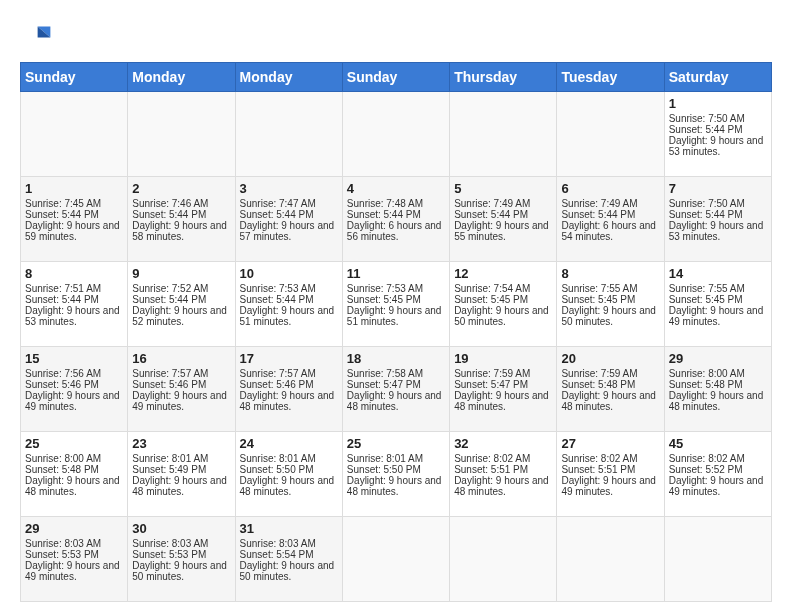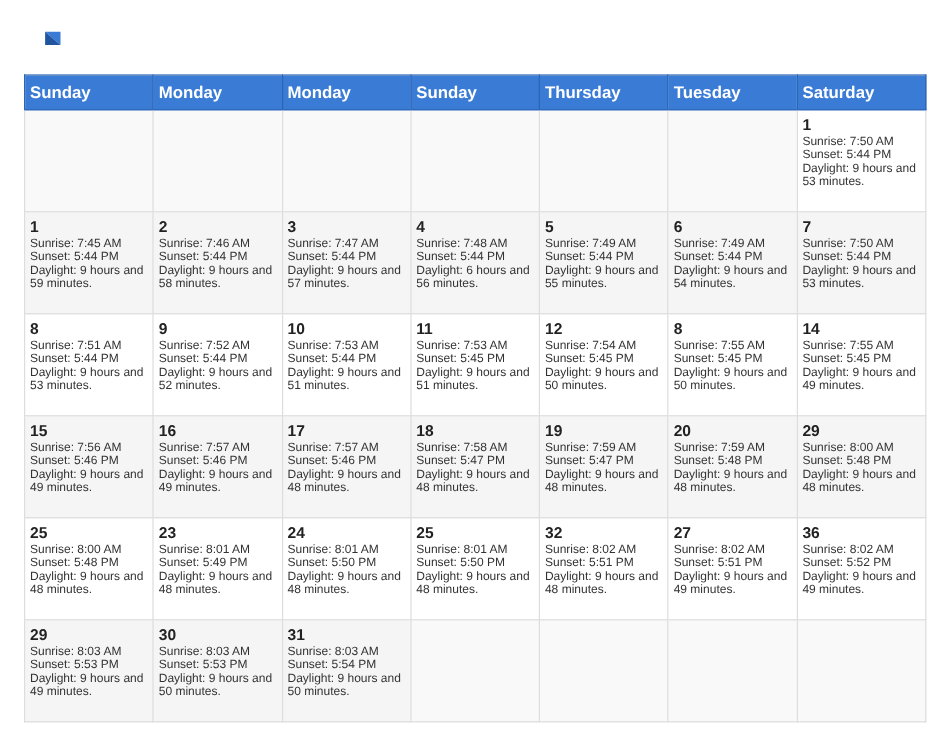--- a/index.html
+++ b/index.html
@@ -131,21 +131,21 @@
         <td class="empty-cell"></td>
         <td class="empty-cell"></td>
         <td><span class="day-num">1</span><span>Sunrise: 7:50 AM</span><br><span>Sunset: 5:44 PM</span><br><span>Daylight: 9 hours and 53 minutes.</span></td>
       </tr>
       <tr>
         <td><span class="day-num">1</span><span>Sunrise: 7:45 AM</span><br><span>Sunset: 5:44 PM</span><br><span>Daylight: 9 hours and 59 minutes.</span></td>
         <td><span class="day-num">2</span><span>Sunrise: 7:46 AM</span><br><span>Sunset: 5:44 PM</span><br><span>Daylight: 9 hours and 58 minutes.</span></td>
         <td><span class="day-num">3</span><span>Sunrise: 7:47 AM</span><br><span>Sunset: 5:44 PM</span><br><span>Daylight: 9 hours and 57 minutes.</span></td>
         <td><span class="day-num">4</span><span>Sunrise: 7:48 AM</span><br><span>Sunset: 5:44 PM</span><br><span>Daylight: 6 hours and 56 minutes.</span></td>
         <td><span class="day-num">5</span><span>Sunrise: 7:49 AM</span><br><span>Sunset: 5:44 PM</span><br><span>Daylight: 9 hours and 55 minutes.</span></td>
-        <td><span class="day-num">6</span><span>Sunrise: 7:49 AM</span><br><span>Sunset: 5:44 PM</span><br><span>Daylight: 9 hours and 54 minutes.</span></td>
+        <td><span class="day-num">6</span><span>Sunrise: 7:49 AM</span><br><span>Sunset: 5:44 PM</span><br><span>Daylight: 6 hours and 54 minutes.</span></td>
         <td><span class="day-num">7</span><span>Sunrise: 7:50 AM</span><br><span>Sunset: 5:44 PM</span><br><span>Daylight: 9 hours and 53 minutes.</span></td>
       </tr>
       <tr>
         <td><span class="day-num">8</span><span>Sunrise: 7:51 AM</span><br><span>Sunset: 5:44 PM</span><br><span>Daylight: 9 hours and 53 minutes.</span></td>
         <td><span class="day-num">9</span><span>Sunrise: 7:52 AM</span><br><span>Sunset: 5:44 PM</span><br><span>Daylight: 9 hours and 52 minutes.</span></td>
         <td><span class="day-num">10</span><span>Sunrise: 7:53 AM</span><br><span>Sunset: 5:44 PM</span><br><span>Daylight: 9 hours and 51 minutes.</span></td>
         <td><span class="day-num">11</span><span>Sunrise: 7:53 AM</span><br><span>Sunset: 5:45 PM</span><br><span>Daylight: 9 hours and 51 minutes.</span></td>
         <td><span class="day-num">12</span><span>Sunrise: 7:54 AM</span><br><span>Sunset: 5:45 PM</span><br><span>Daylight: 9 hours and 50 minutes.</span></td>
         <td><span class="day-num">8</span><span>Sunrise: 7:55 AM</span><br><span>Sunset: 5:45 PM</span><br><span>Daylight: 9 hours and 50 minutes.</span></td>
         <td><span class="day-num">14</span><span>Sunrise: 7:55 AM</span><br><span>Sunset: 5:45 PM</span><br><span>Daylight: 9 hours and 49 minutes.</span></td>
@@ -159,21 +159,21 @@
         <td><span class="day-num">20</span><span>Sunrise: 7:59 AM</span><br><span>Sunset: 5:48 PM</span><br><span>Daylight: 9 hours and 48 minutes.</span></td>
         <td><span class="day-num">29</span><span>Sunrise: 8:00 AM</span><br><span>Sunset: 5:48 PM</span><br><span>Daylight: 9 hours and 48 minutes.</span></td>
       </tr>
       <tr>
         <td><span class="day-num">25</span><span>Sunrise: 8:00 AM</span><br><span>Sunset: 5:48 PM</span><br><span>Daylight: 9 hours and 48 minutes.</span></td>
         <td><span class="day-num">23</span><span>Sunrise: 8:01 AM</span><br><span>Sunset: 5:49 PM</span><br><span>Daylight: 9 hours and 48 minutes.</span></td>
         <td><span class="day-num">24</span><span>Sunrise: 8:01 AM</span><br><span>Sunset: 5:50 PM</span><br><span>Daylight: 9 hours and 48 minutes.</span></td>
         <td><span class="day-num">25</span><span>Sunrise: 8:01 AM</span><br><span>Sunset: 5:50 PM</span><br><span>Daylight: 9 hours and 48 minutes.</span></td>
         <td><span class="day-num">32</span><span>Sunrise: 8:02 AM</span><br><span>Sunset: 5:51 PM</span><br><span>Daylight: 9 hours and 48 minutes.</span></td>
         <td><span class="day-num">27</span><span>Sunrise: 8:02 AM</span><br><span>Sunset: 5:51 PM</span><br><span>Daylight: 9 hours and 49 minutes.</span></td>
-        <td><span class="day-num">36</span><span>Sunrise: 8:02 AM</span><br><span>Sunset: 5:52 PM</span><br><span>Daylight: 9 hours and 49 minutes.</span></td>
+        <td><span class="day-num">45</span><span>Sunrise: 8:02 AM</span><br><span>Sunset: 5:52 PM</span><br><span>Daylight: 9 hours and 49 minutes.</span></td>
       </tr>
       <tr>
         <td><span class="day-num">29</span><span>Sunrise: 8:03 AM</span><br><span>Sunset: 5:53 PM</span><br><span>Daylight: 9 hours and 49 minutes.</span></td>
         <td><span class="day-num">30</span><span>Sunrise: 8:03 AM</span><br><span>Sunset: 5:53 PM</span><br><span>Daylight: 9 hours and 50 minutes.</span></td>
         <td><span class="day-num">31</span><span>Sunrise: 8:03 AM</span><br><span>Sunset: 5:54 PM</span><br><span>Daylight: 9 hours and 50 minutes.</span></td>
         <td class="empty-cell"></td>
         <td class="empty-cell"></td>
         <td class="empty-cell"></td>
         <td class="empty-cell"></td>
       </tr>

